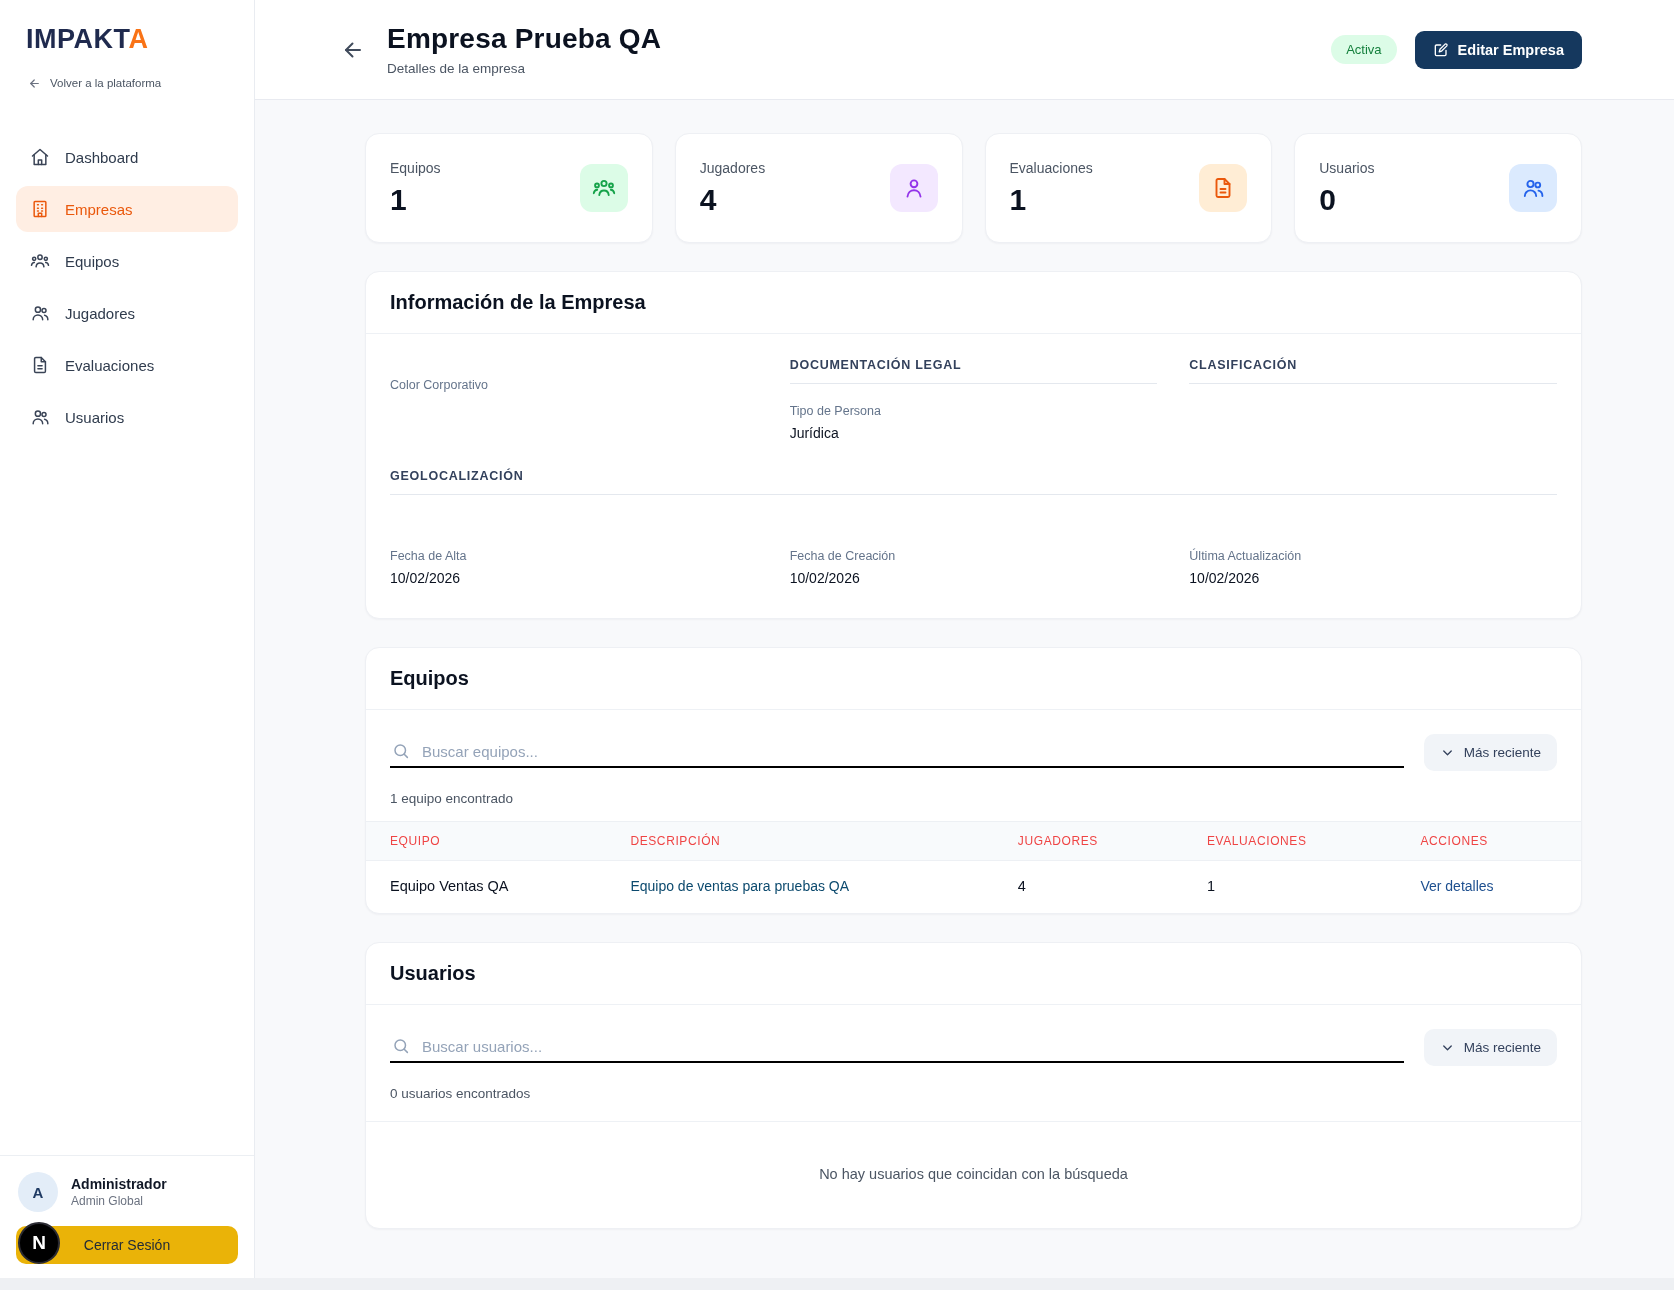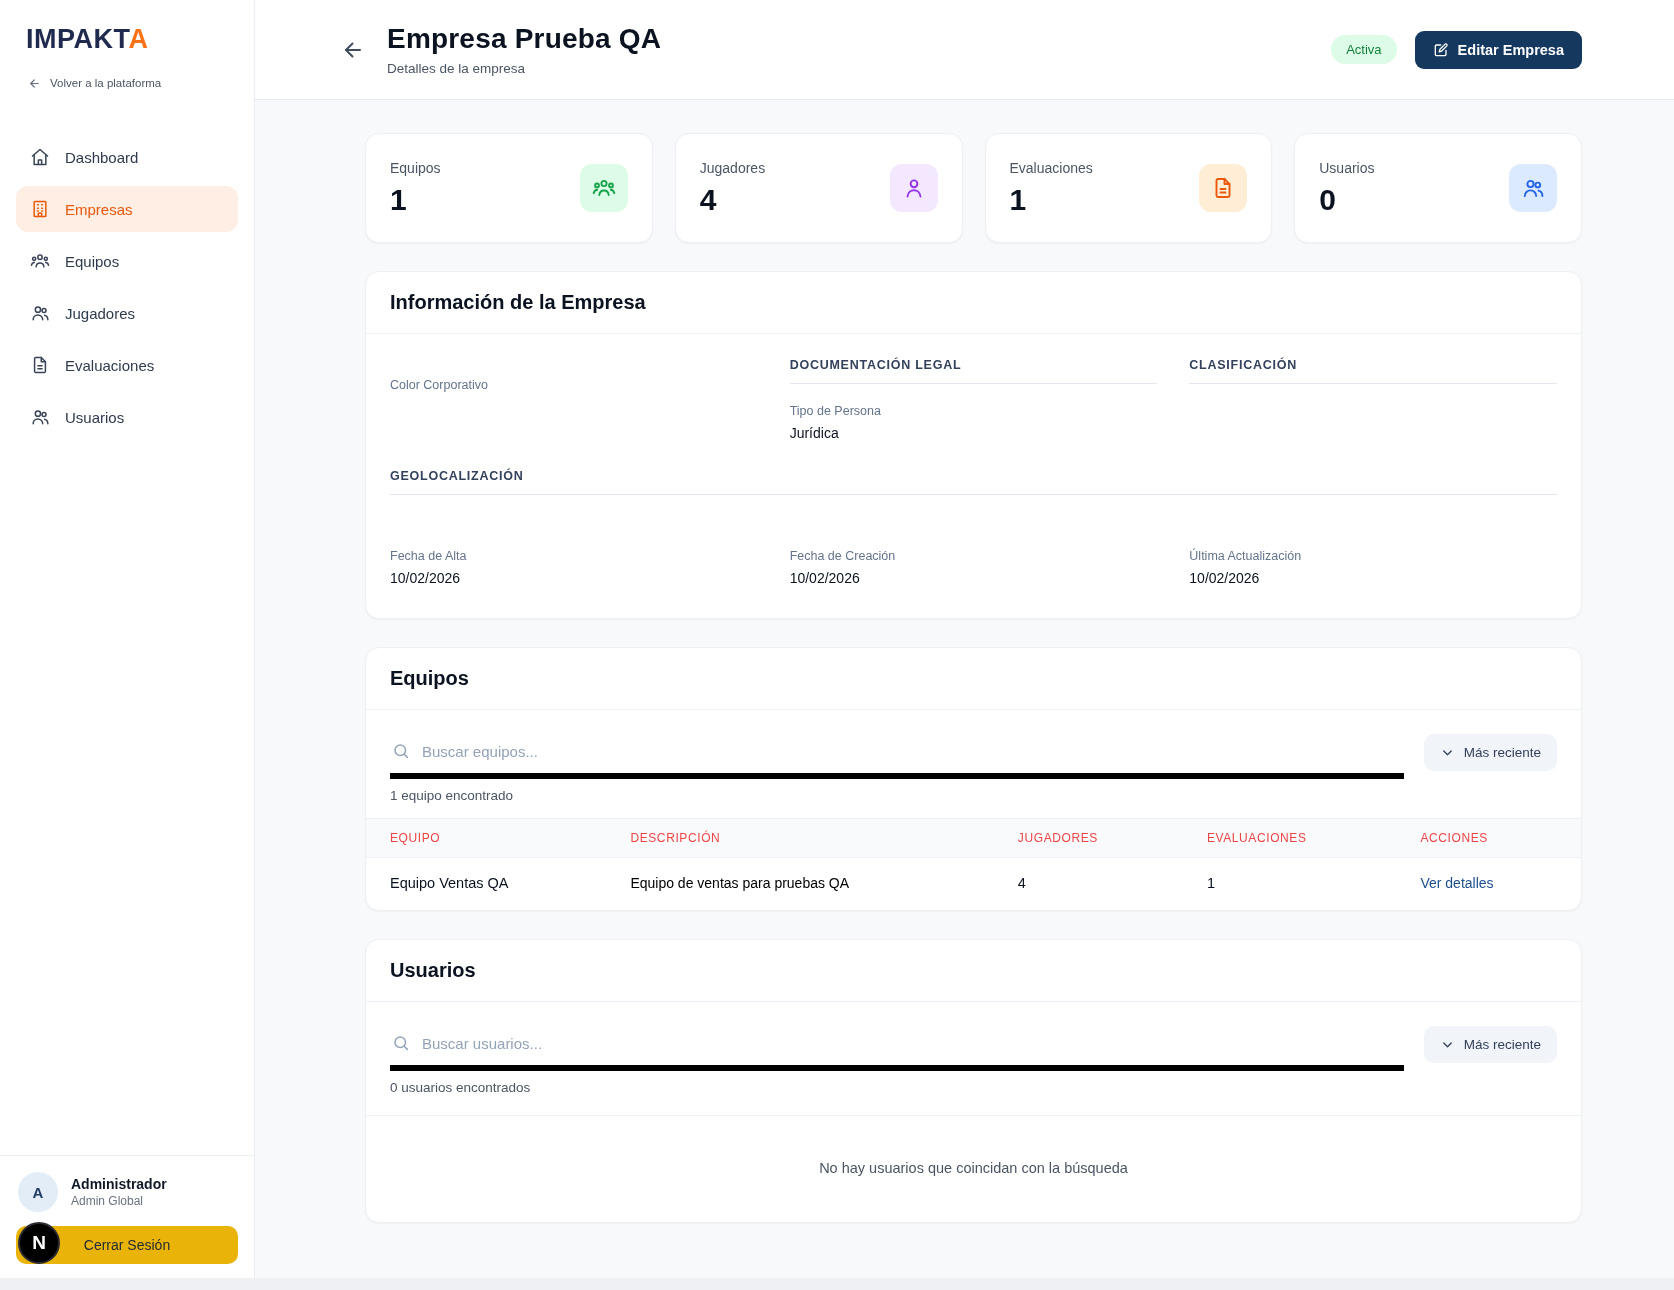--- a/index.html
+++ b/index.html
@@ -118,49 +118,49 @@
   .color-row { display:flex; align-items:center; gap:13px; margin-top:9px; }
   .color-swatch { width:34px; height:34px; border-radius:8px; }
   .sec-gap { margin-top:28px; }
   .geo-space { height:26px; }
   .audit-grid { display:grid; grid-template-columns:1fr 1fr 1fr; gap:32px; margin-top:19px; padding-bottom:8px; }
 
   
   .search-row { display:flex; align-items:flex-start; }
   .search-box {
     flex:1; display:flex; align-items:center; gap:12px;
-    border-bottom:6px solid #000000; padding:8px 2px 13px 2px; margin-right:20px;
+    border-bottom:2px solid #000000; padding:8px 2px 6px 2px; margin-right:20px;
   }
   .search-box input {
     border:none; outline:none; flex:1; font-size:15px; color:#0c1222;
     font-family:"Liberation Sans", sans-serif; background:transparent;
   }
   .search-box input::placeholder { color:#94a3b8; }
   .search-icon { color:#94a3b8; }
   .sort-btn {
     display:flex; align-items:center; gap:9px; background:#f1f4f8; border:none;
     border-radius:10px; padding:11px 16px; font-size:13.5px; color:#33415c;
     cursor:pointer; font-family:"Liberation Sans", sans-serif;
   }
-  .count-text { font-size:13.5px; color:#4b5563; margin-top:9px; }
+  .count-text { font-size:13.5px; color:#4b5563; margin-top:20px; }
 
   
   .table { margin:15px -24px 0 -24px; }
   .t-head {
     display:grid; grid-template-columns:20.6% 33.2% 16.2% 18.3% 1fr;
     background:#f8fafc; border-top:1px solid #edf0f4; border-bottom:1px solid #edf0f4;
     padding:12px 24px;
   }
   .t-head span { font-size:12px; letter-spacing:.05em; color:#ef4444; font-weight:400; }
   .t-row {
     display:grid; grid-template-columns:20.6% 33.2% 16.2% 18.3% 1fr;
     padding:17px 24px 19px 24px; align-items:center;
   }
   .t-row .c-name { font-size:14.5px; color:#0b1220; }
-  .t-row .c-desc { font-size:14px; color:#000000; }
+  .t-row .c-desc { font-size:14px; color:#0c4a6e; }
   .t-row .c-num { font-size:14.5px; color:#0b1220; }
   .t-row .c-link { font-size:14px; color:#1d4f8f; cursor:pointer; }
 
   
   .empty-divider { border-top:1px solid #eef1f5; margin:20px -24px 0 -24px; }
   .empty-msg { text-align:center; padding:44px 0 46px 0; font-size:14.5px; color:#4b5563; }
 </style>
 </head>
 <body>
 

